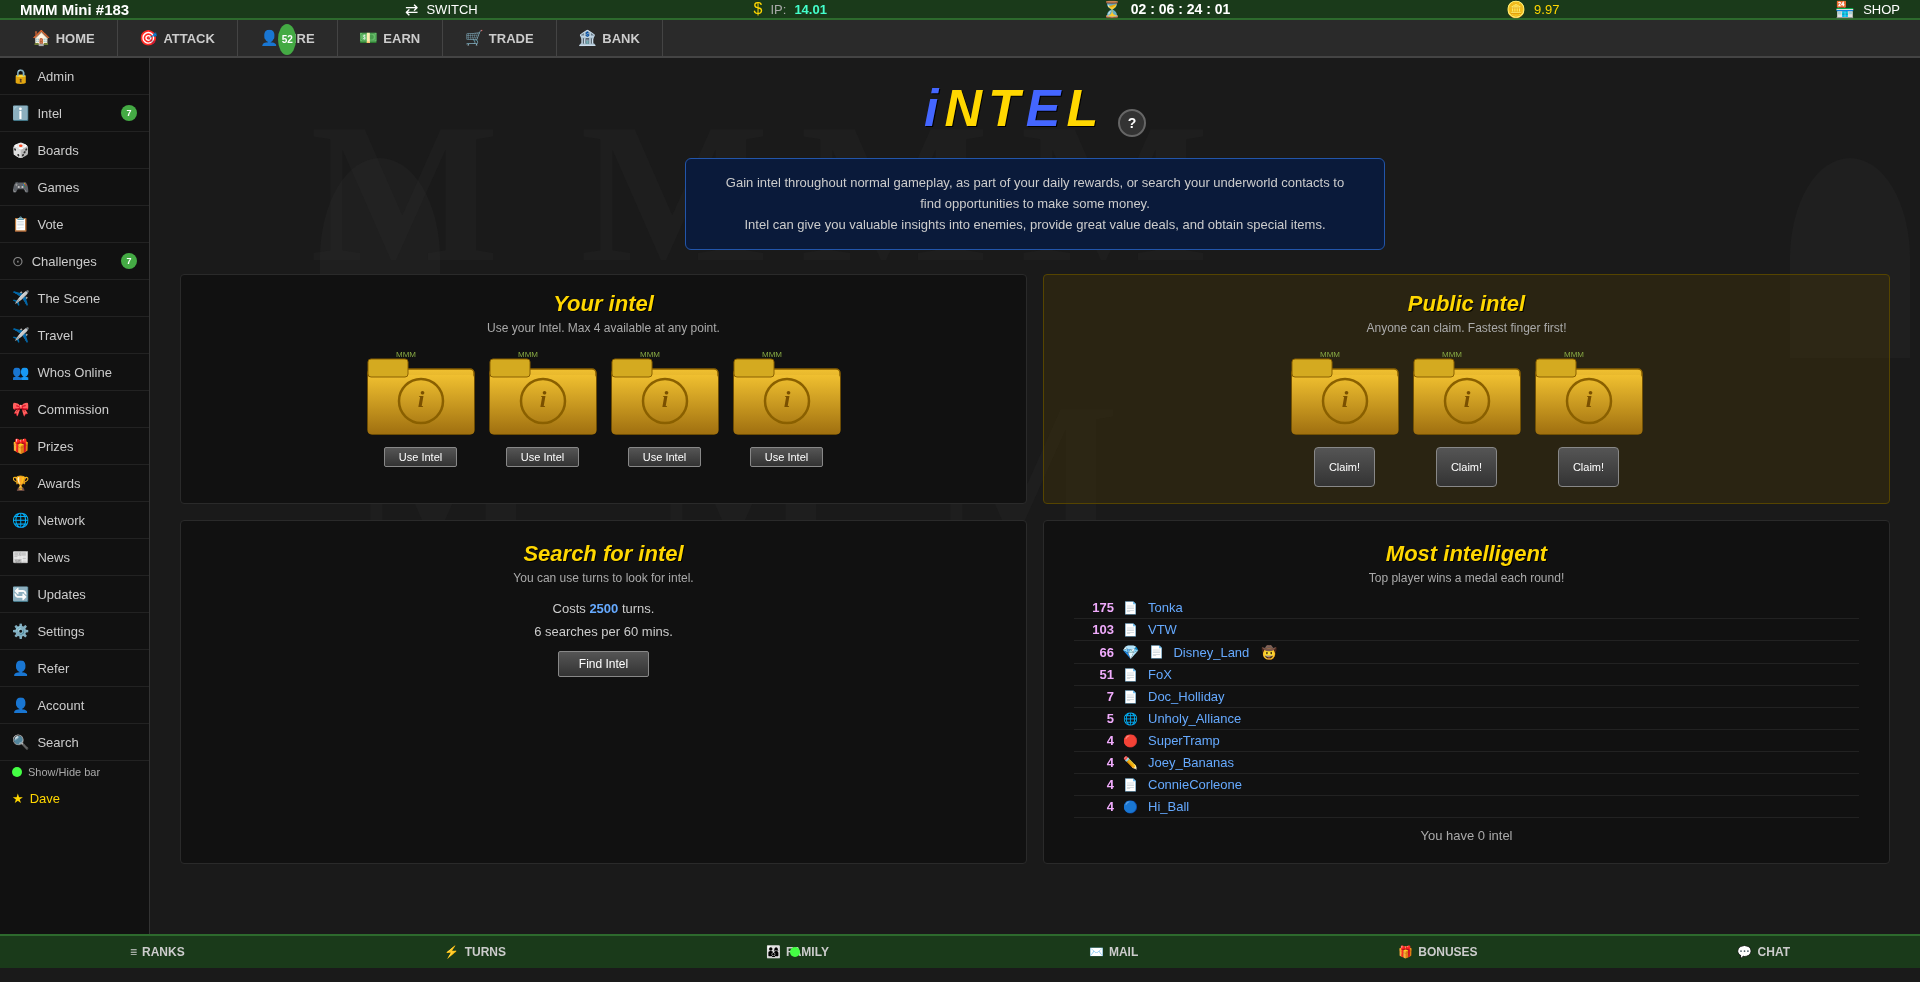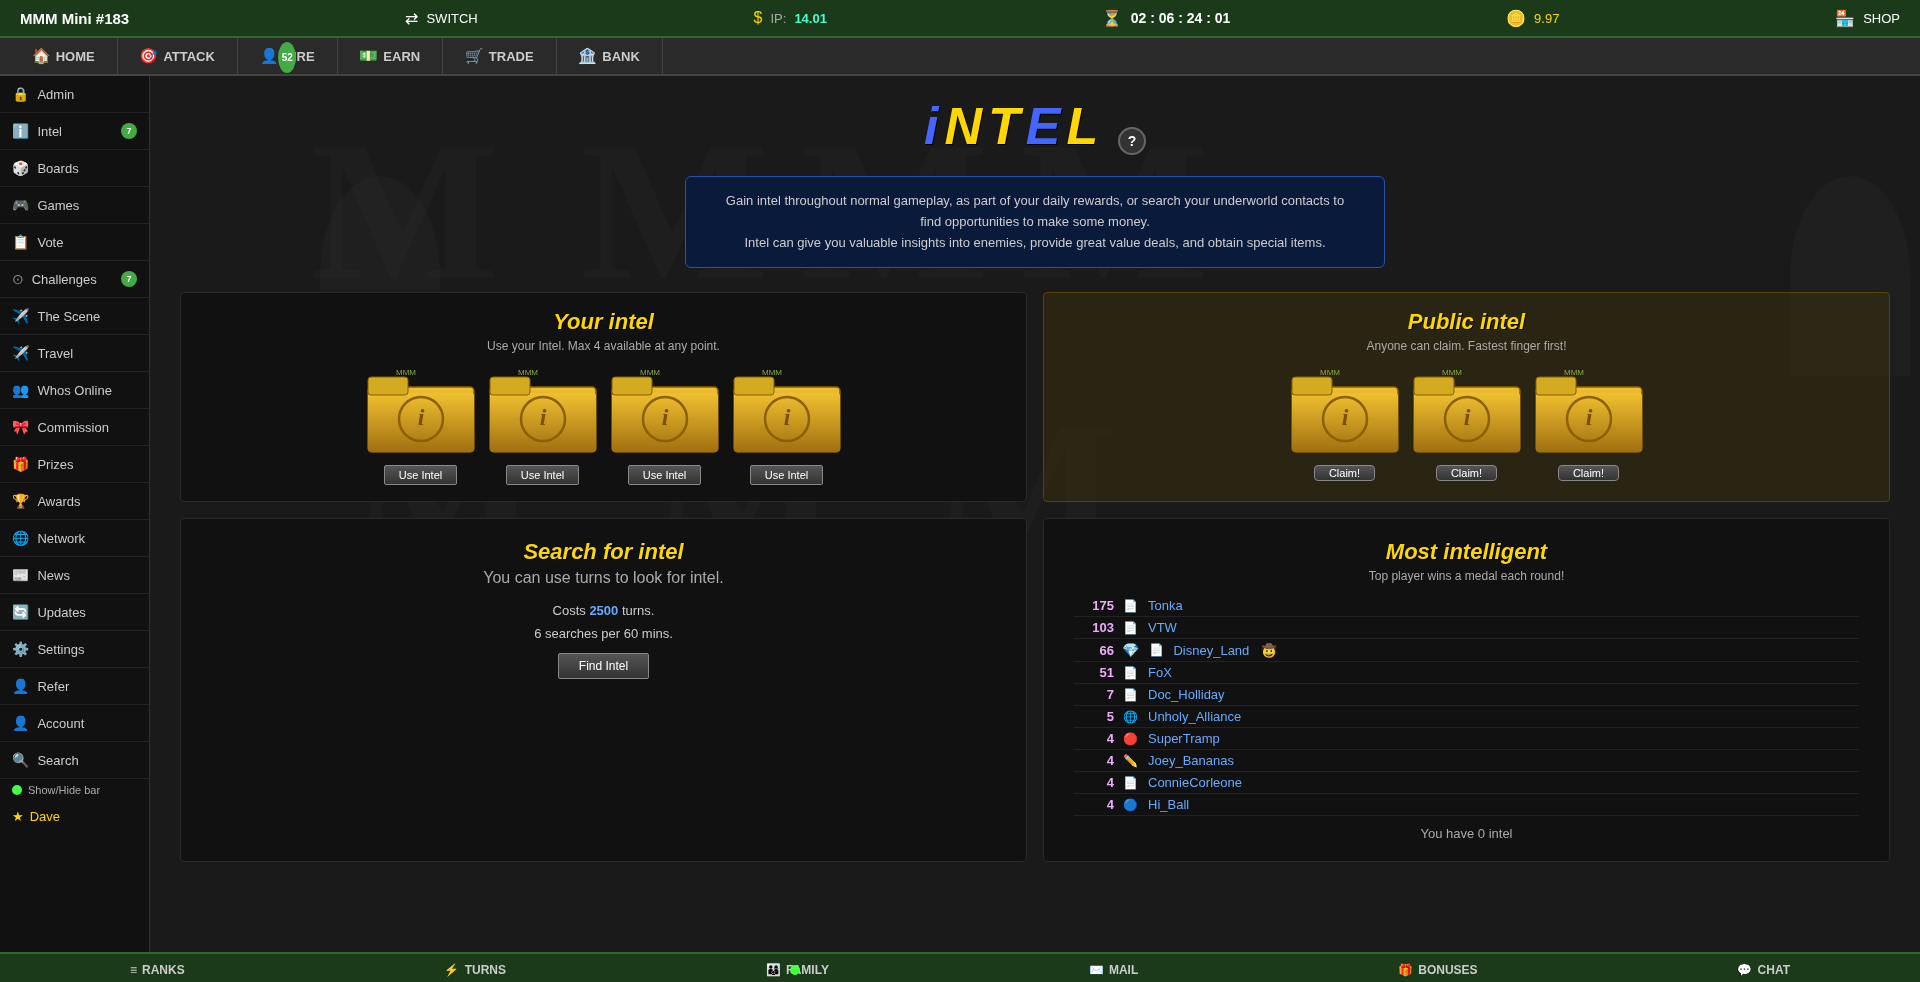--- a/index.html
+++ b/index.html
@@ -1,19 +1,19 @@
 <!DOCTYPE html>
 <html><head>
   <meta charset="utf-8">
   <style>
     * { margin: 0; padding: 0; box-sizing: border-box; }
     body { background: #1a1a1a; color: #ccc; font-family: Arial, sans-serif; font-size: 13px; width: 1920px; min-height: 982px; overflow-x: hidden; }
 
     
-    #top-bar { background: #1a3a1a; display: flex; align-items: center; justify-content: space-between; padding: 0 20px; height: 38px; border-bottom: 2px solid #2d6a2d; }
+    #top-bar { background: #1a3a1a; display: flex; align-items: center; justify-content: space-between; padding: 0 20px; height: 20px; border-bottom: 2px solid #2d6a2d; }
     .top-bar-title { color: #fff; font-weight: bold; font-size: 15px; }
     .top-bar-section { display: flex; align-items: center; gap: 8px; color: #fff; font-size: 13px; }
     .top-bar-section .label { color: #aaa; }
     .timer-value { color: #fff; font-weight: bold; font-size: 14px; }
     .coins-value { color: #ffd700; font-weight: normal; }
     .ip-value { color: #4fc; font-weight: bold; }
 
     
     #nav-bar { background: #2a2a2a; display: flex; align-items: center; height: 38px; border-bottom: 2px solid #444; padding: 0 10px; gap: 0; }
     .nav-item { display: flex; align-items: center; gap: 5px; padding: 0 22px; height: 100%; color: #ccc; cursor: pointer; font-size: 13px; font-weight: bold; border-right: 1px solid #444; position: relative; }
@@ -53,29 +53,29 @@
     .intel-sections { display: flex; gap: 16px; margin-bottom: 16px; position: relative; z-index: 1; }
     .intel-section { flex: 1; background: #111; border: 1px solid #2a2a2a; border-radius: 4px; padding: 16px; }
     .section-title-gold { text-align: center; color: #ffd700; font-size: 22px; font-style: italic; font-weight: bold; font-family: 'Arial Black', Arial; margin-bottom: 4px; text-shadow: 1px 1px 0 #000; }
     .section-subtitle { text-align: center; color: #aaa; font-size: 12px; margin-bottom: 14px; }
 
     
     .folders-row { display: flex; gap: 12px; justify-content: center; }
     .folder-item { display: flex; flex-direction: column; align-items: center; gap: 8px; }
     .folder-svg { width: 110px; height: 90px; }
     .use-intel-btn { background: linear-gradient(to bottom, #555, #333); border: 1px solid #888; color: #fff; padding: 3px 14px; cursor: pointer; font-size: 11px; border-radius: 2px; }
-    .claim-btn { background: linear-gradient(to bottom, #555, #333); border: 1px solid #888; color: #fff; padding: 1px 14px; cursor: pointer; font-size: 11px; border-radius: 4px; }
+    .claim-btn { background: linear-gradient(to bottom, #555, #333); border: 1px solid #888; color: #fff; padding: 13px 14px; cursor: pointer; font-size: 11px; border-radius: 4px; }
 
     
     .lower-sections { display: flex; gap: 16px; position: relative; z-index: 1; }
     .lower-left { flex: 1; background: #111; border: 1px solid #2a2a2a; border-radius: 4px; padding: 20px; min-height: 280px; }
     .lower-right { flex: 1; background: #111; border: 1px solid #2a2a2a; border-radius: 4px; padding: 20px; min-height: 280px; }
 
     .search-title { text-align: center; color: #ffd700; font-size: 22px; font-style: italic; font-weight: bold; font-family: 'Arial Black', Arial; margin-bottom: 4px; text-shadow: 1px 1px 0 #000; }
-    .search-subtitle { text-align: center; color: #aaa; font-size: 16px; margin-bottom: 16px; }
+    .search-subtitle { text-align: center; color: #aaa; font-size: 12px; margin-bottom: 16px; }
     .search-info { text-align: center; color: #ccc; margin-bottom: 8px; font-size: 13px; }
     .search-info .highlight { color: #6af; font-weight: bold; }
     .find-intel-btn { display: block; margin: 12px auto; background: linear-gradient(to bottom, #555, #333); border: 1px solid #888; color: #fff; padding: 5px 20px; cursor: pointer; font-size: 12px; border-radius: 2px; }
 
     .most-intel-title { text-align: center; color: #ffd700; font-size: 22px; font-style: italic; font-weight: bold; font-family: 'Arial Black', Arial; margin-bottom: 4px; text-shadow: 1px 1px 0 #000; }
     .most-intel-subtitle { text-align: center; color: #aaa; font-size: 12px; margin-bottom: 12px; }
     .leaderboard { padding: 0 10px; }
     .lb-row { display: flex; align-items: center; gap: 8px; padding: 3px 0; border-bottom: 1px solid #222; }
     .lb-score { color: #f0abfc; font-weight: bold; width: 40px; text-align: right; font-size: 13px; }
     .lb-icon { width: 18px; text-align: center; font-size: 12px; }

